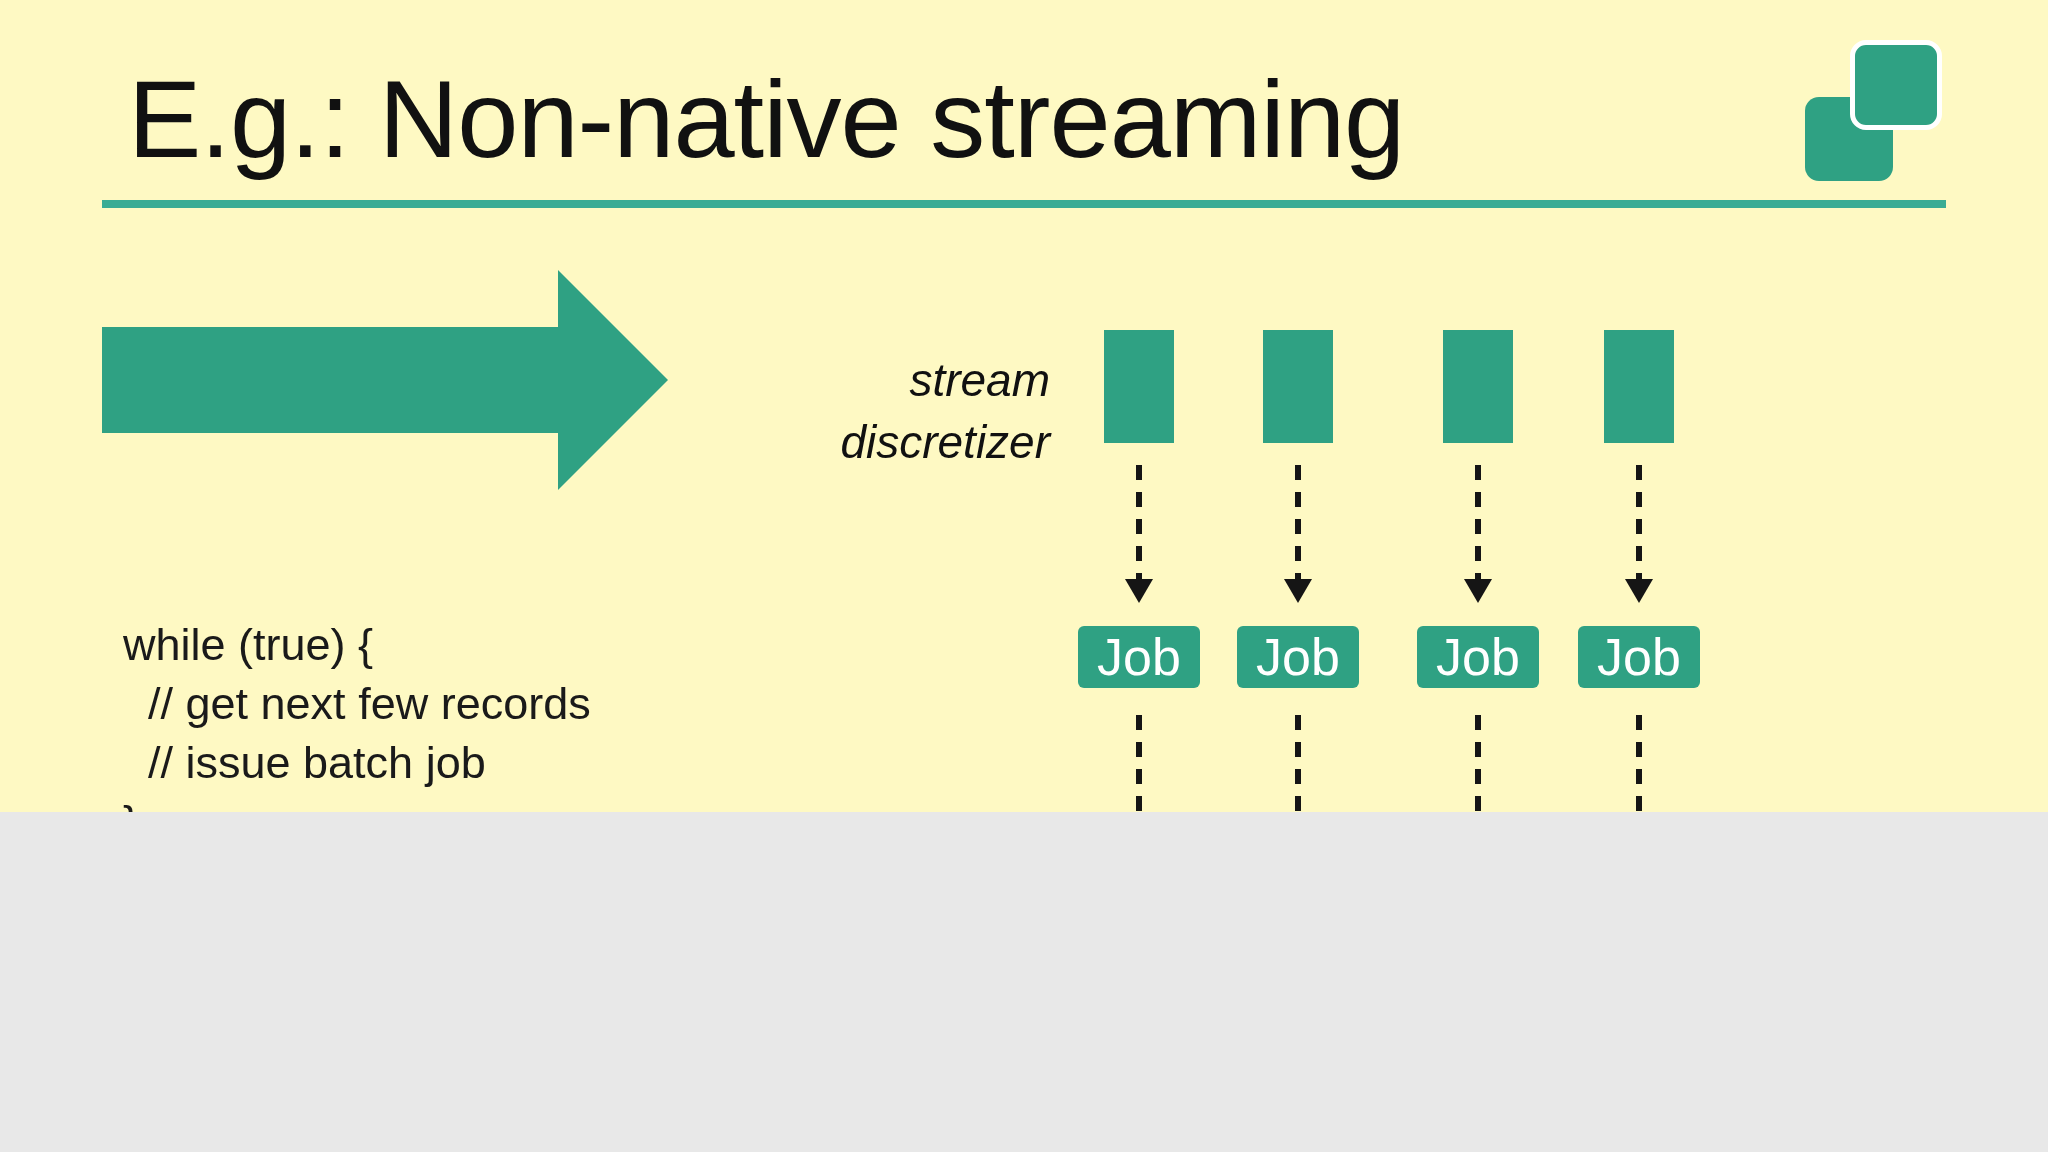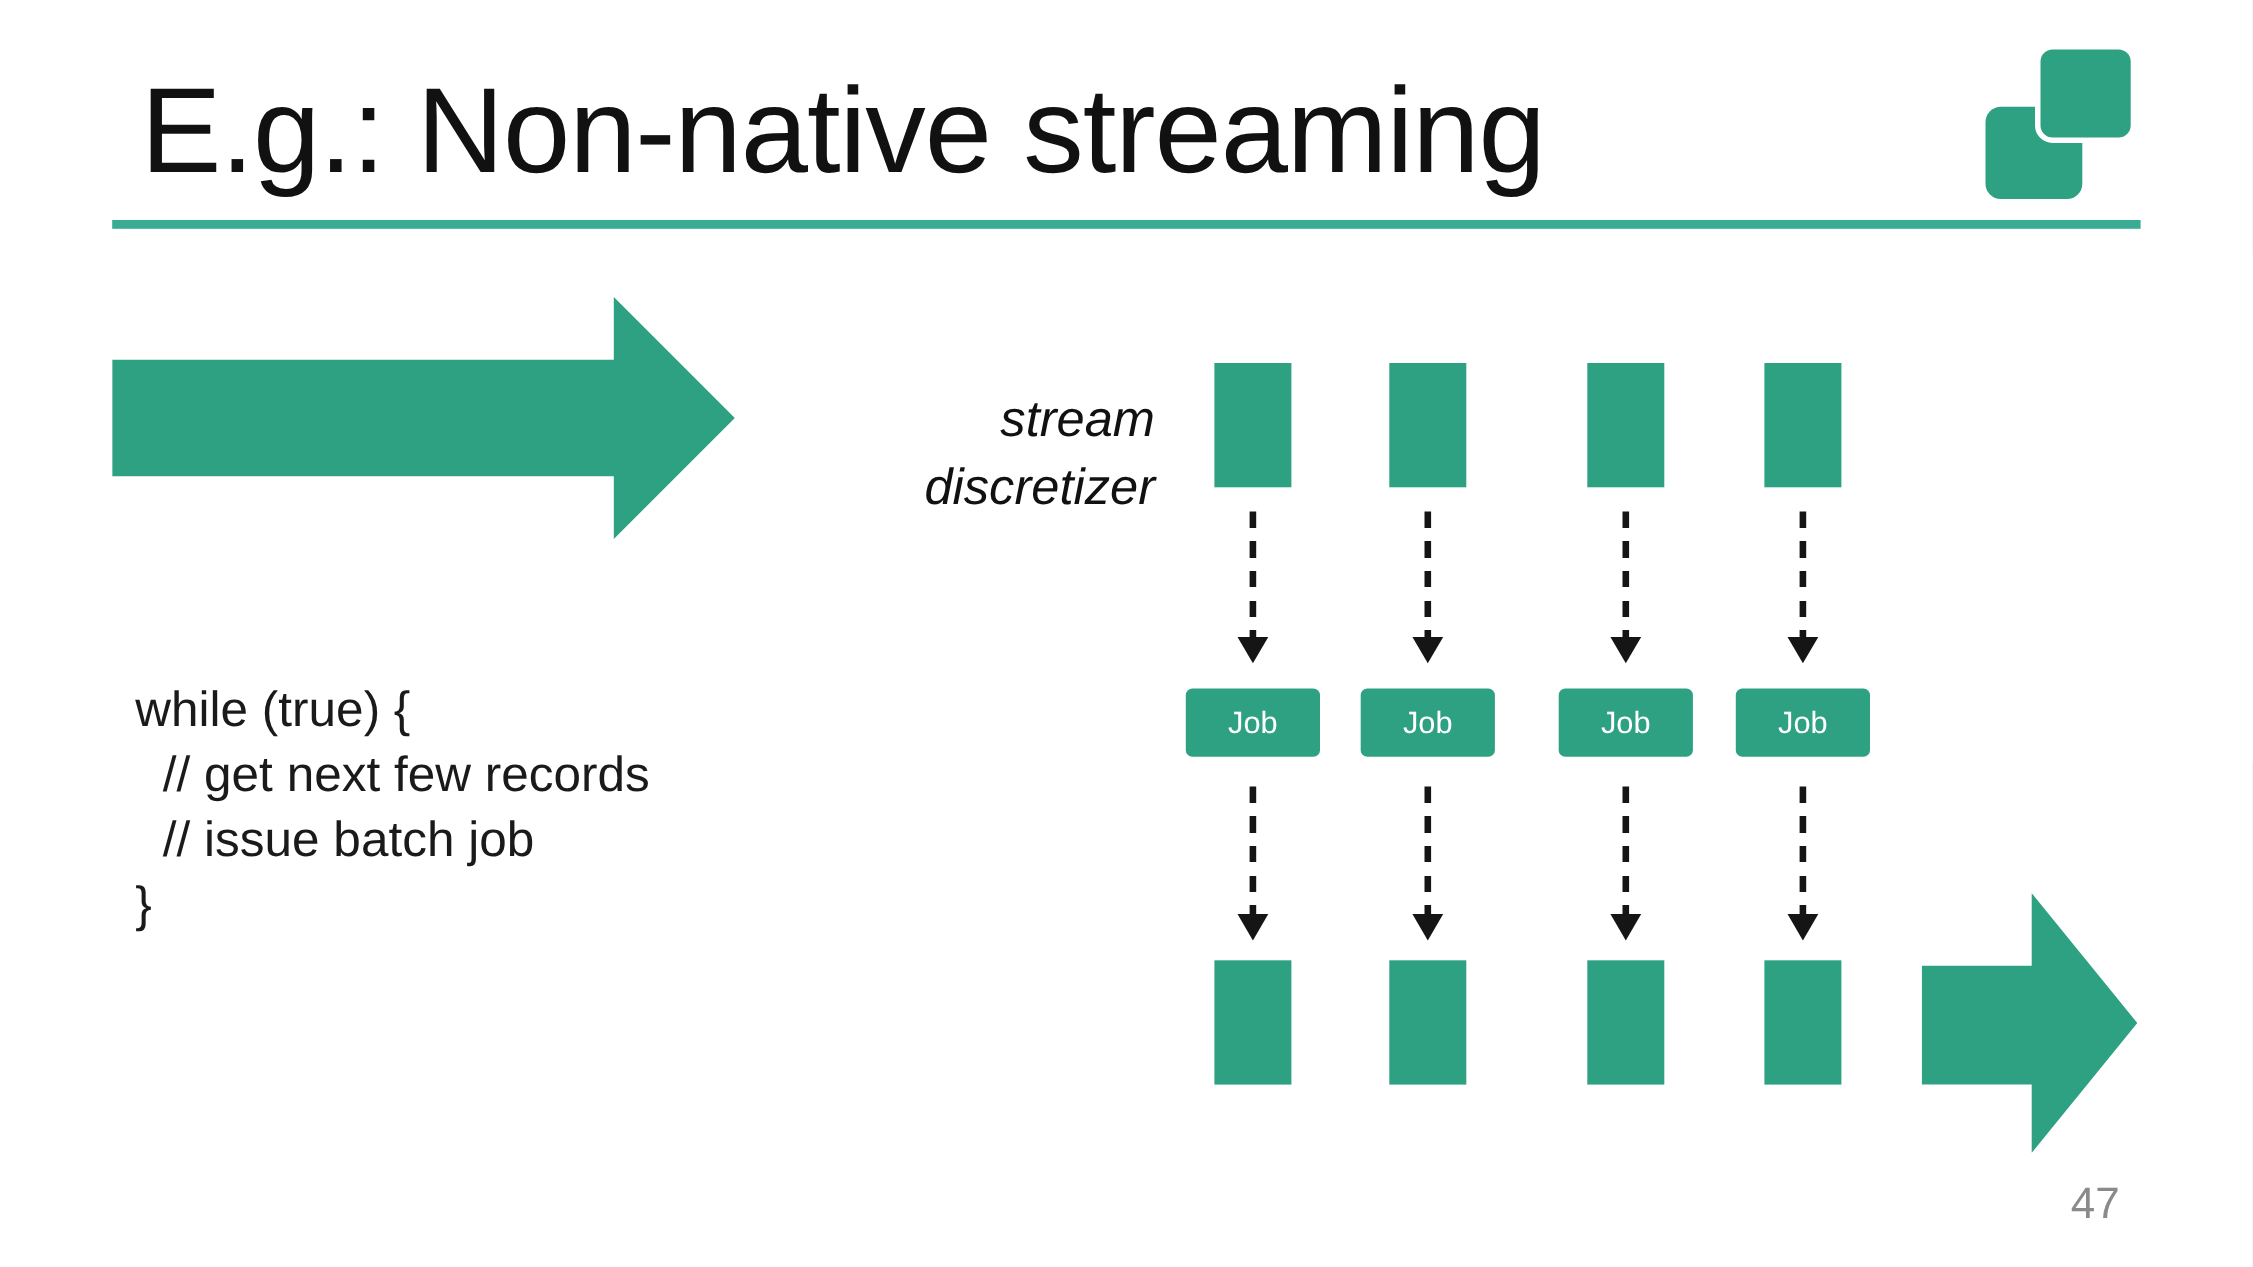--- a/index.html
+++ b/index.html
@@ -3,21 +3,21 @@
 <meta charset="utf-8">
 <style>
   :root{
     --accent:#2FA183;
     --underline:#3AAC94;
     --page-gray:#8A8A8A;
     --ink:#141414;
   }
   html,body{margin:0;padding:0;background:#e8e8e8;}
   .slide{
-    position:relative;width:2048px;height:1152px;background:#ffffff;
+    position:relative;width:2048px;height:812px;background:#fef9c3;
     overflow:hidden;font-family:"Liberation Sans",sans-serif;color:var(--ink);
   }
   
   .title{
     position:absolute;left:128px;top:64px;font-size:110px;line-height:1;
     letter-spacing:-1px;color:#111;white-space:nowrap;
   }
   .title-rule{
     position:absolute;left:102px;top:200px;width:1844px;height:8px;
     background:var(--underline);
@@ -69,21 +69,21 @@
     position:absolute;left:47px;width:0;height:0;
     border-left:14px solid transparent;border-right:14px solid transparent;
     border-top:24px solid #151515;
   }
   .dash-head.first{top:249px;}
   .dash-head.second{top:501px;}
   .job-box{
     position:absolute;left:0;top:296px;width:122px;height:62px;
     background:var(--accent);border-radius:6px;
     display:flex;align-items:center;justify-content:center;
-    color:#ffffff;font-size:28px;
+    color:#ffffff;font-size:52px;
   }
 </style>
 </head>
 <body>
 
 <div class="slide">
 
   <div class="title">E.g.: Non-native streaming</div>
   <div class="title-rule"></div>
 

